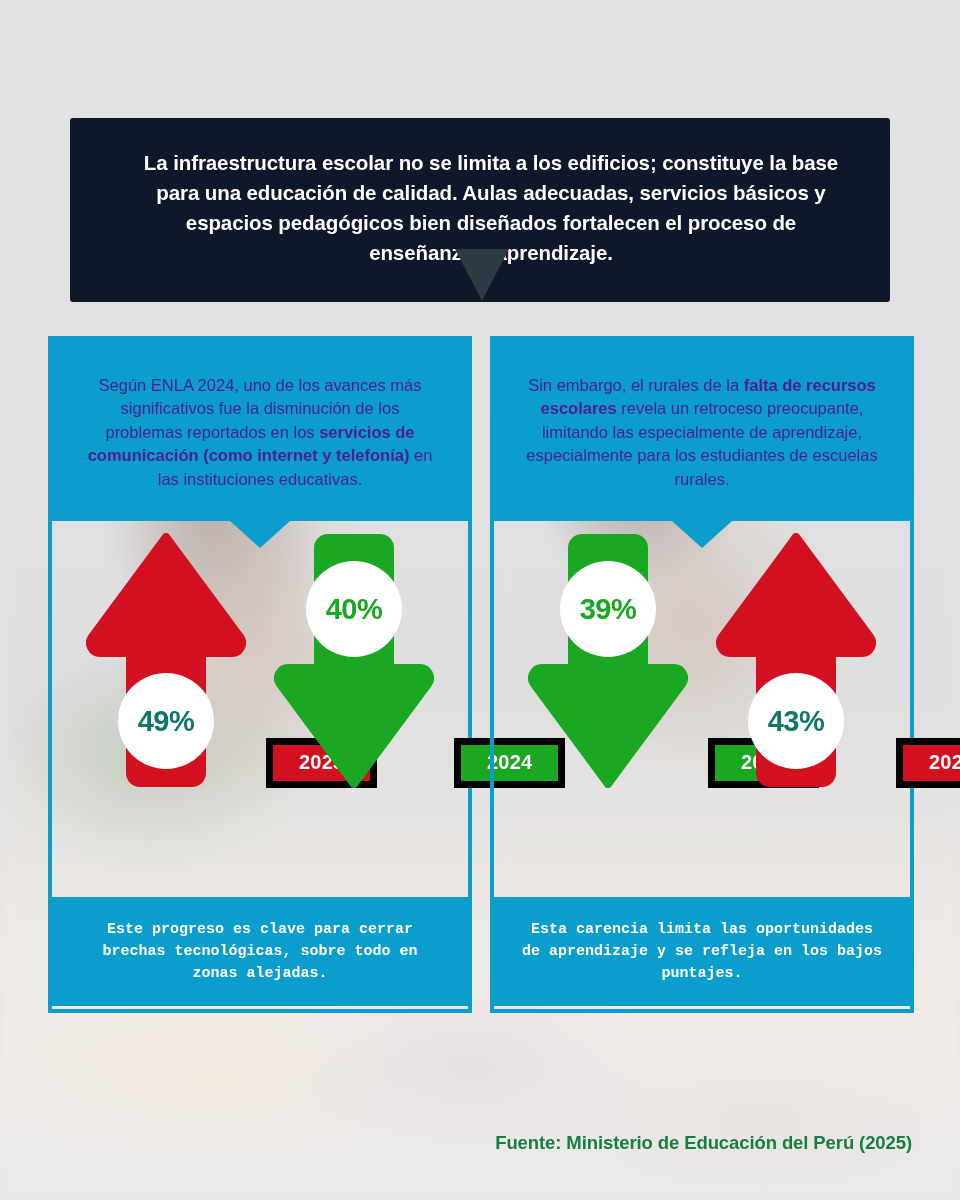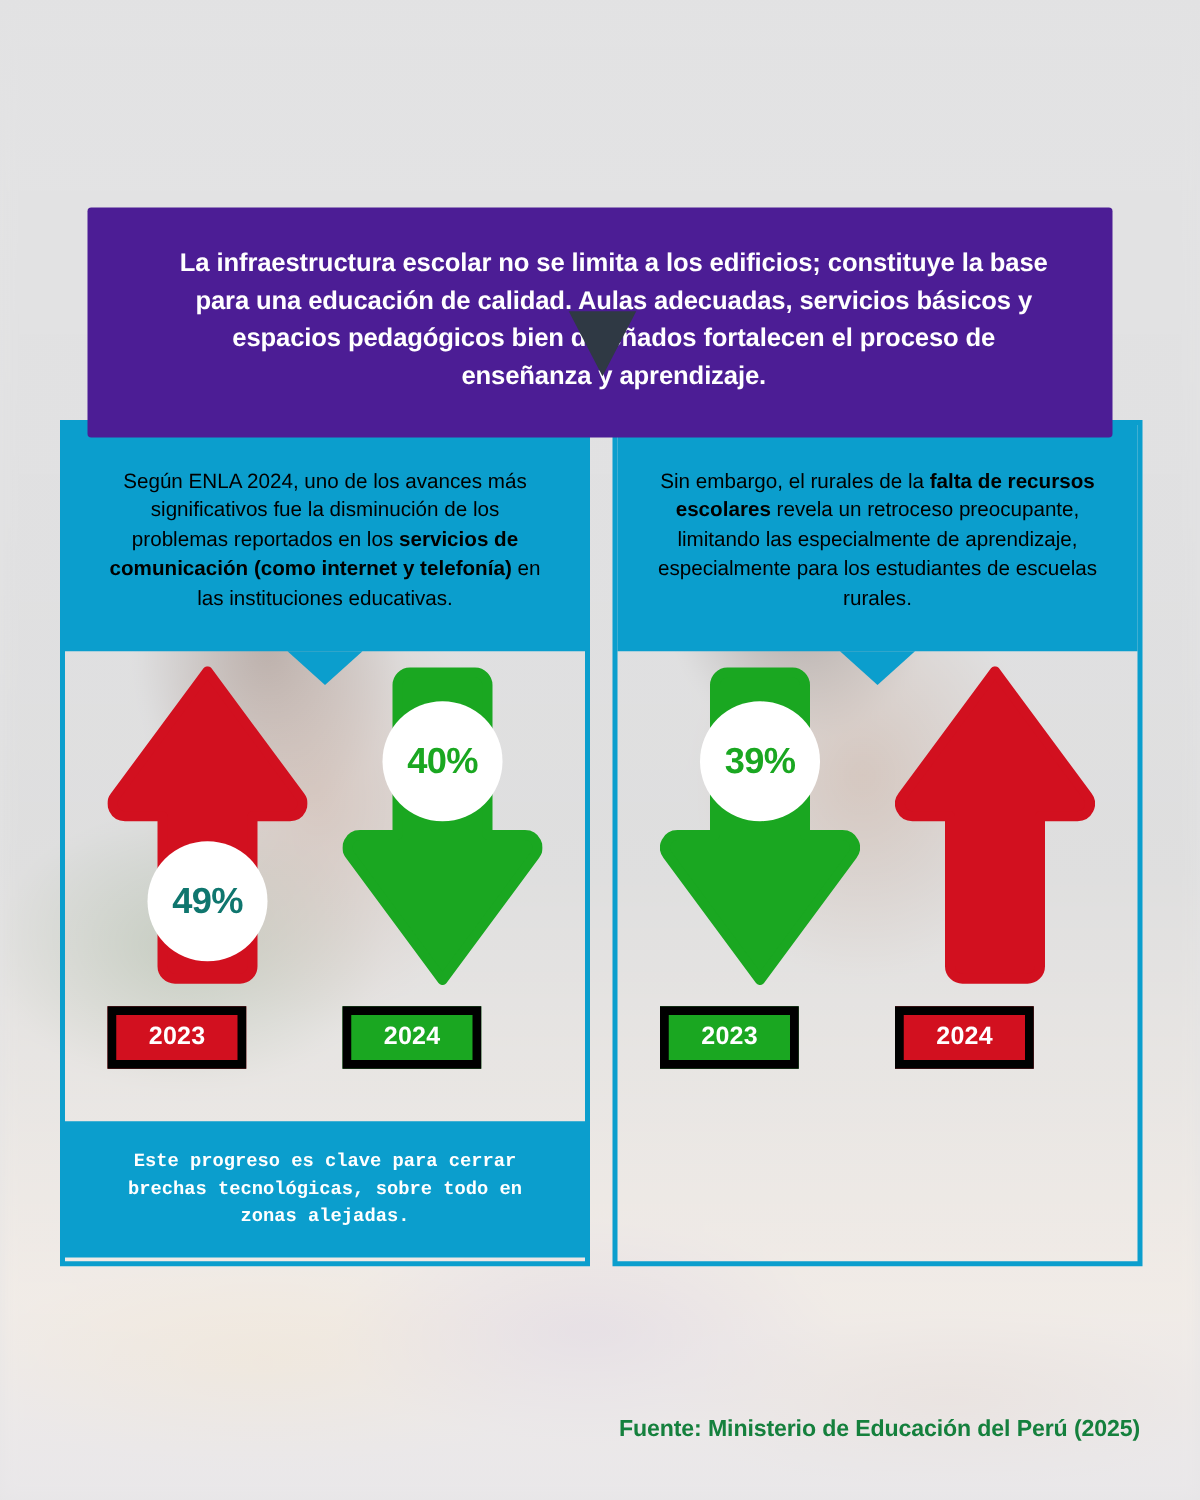--- a/index.html
+++ b/index.html
@@ -38,25 +38,24 @@
   #photo-vignette {
     position: absolute; inset: 0;
     background: linear-gradient(180deg, rgba(226,226,227,0.95) 0%, rgba(226,226,227,0.25) 12%, rgba(226,226,227,0.12) 55%, rgba(238,234,232,0.35) 88%, rgba(232,230,232,0.7) 100%);
   }
 
   
   #quote-bubble {
     position: absolute;
     left: 70px; top: 118px;
     width: 820px;
-    background: #4c1d95;
+    background: #0f172a;
     border-radius: 3px;
     padding: 30px 46px 34px 68px;
     z-index: 6;
-    margin-top: 48px;
   }
   #quote-text {
     color: #ffffff;
     font-size: 20.5px;
     font-weight: bold;
     line-height: 1.46;
     text-align: center;
     letter-spacing: -0.1px;
   }
   #quote-tail {
@@ -93,21 +92,21 @@
   .panel-header-tail {
     position: absolute;
     left: 50%; bottom: -27px;
     transform: translateX(-50%);
     width: 0; height: 0;
     border-left: 30px solid transparent;
     border-right: 30px solid transparent;
     border-top: 27px solid #0b9ecd;
   }
   .panel-header-text {
-    color: #000000;
+    color: #4c1d95;
     font-size: 16.5px;
     line-height: 1.42;
     text-align: center;
   }
   .panel-header-text b { font-weight: bold; }
 
   .panel-body {
     position: relative;
     height: 376px;
     display: flex;
@@ -132,22 +131,23 @@
     font-weight: bold;
     line-height: 1.45;
     text-align: center;
   }
 
   
   .stat {
     position: relative;
     width: 160px;
     display: flex;
-    flex-direction: column;
-    align-items: flex-start;
+    flex-direction: row;
+    align-items: flex-end;
+    gap: 20px;
   }
   .arrow-wrap {
     position: relative;
     width: 160px;
     height: 255px;
   }
   .arrow-svg { display: block; width: 160px; height: 255px; }
 
   .pct-badge {
     position: absolute;
@@ -262,23 +262,27 @@
           <div class="pct-badge high green">39%</div>
         </div>
         <div class="year-chip bg-green">2023</div>
       </div>
 
       <div class="stat">
         <div class="arrow-wrap">
           <svg class="arrow-svg" viewBox="0 0 160 255">
             <path d="M80 4 L154 104 a10 10 0 0 1 -8 16 L116 120 L116 240 a10 10 0 0 1 -10 10 L54 250 a10 10 0 0 1 -10 -10 L44 120 L14 120 a10 10 0 0 1 -8 -16 Z" fill="#d2101f" stroke="#d2101f" stroke-width="8" stroke-linejoin="round"></path>
           </svg>
+          <div class="pct-badge low red">43%</div>
         </div>
         <div class="year-chip bg-red">2024</div>
       </div>
 
     </div>
 
+    <div class="panel-footer">
+      <div class="panel-footer-text">Esta carencia limita las oportunidades de aprendizaje y se refleja en los bajos puntajes.</div>
+    </div>
   </div>
 
   <div id="source-line">Fuente: Ministerio de Educación del Perú (2025)</div>
 
 </div>
 
 </body></html>

